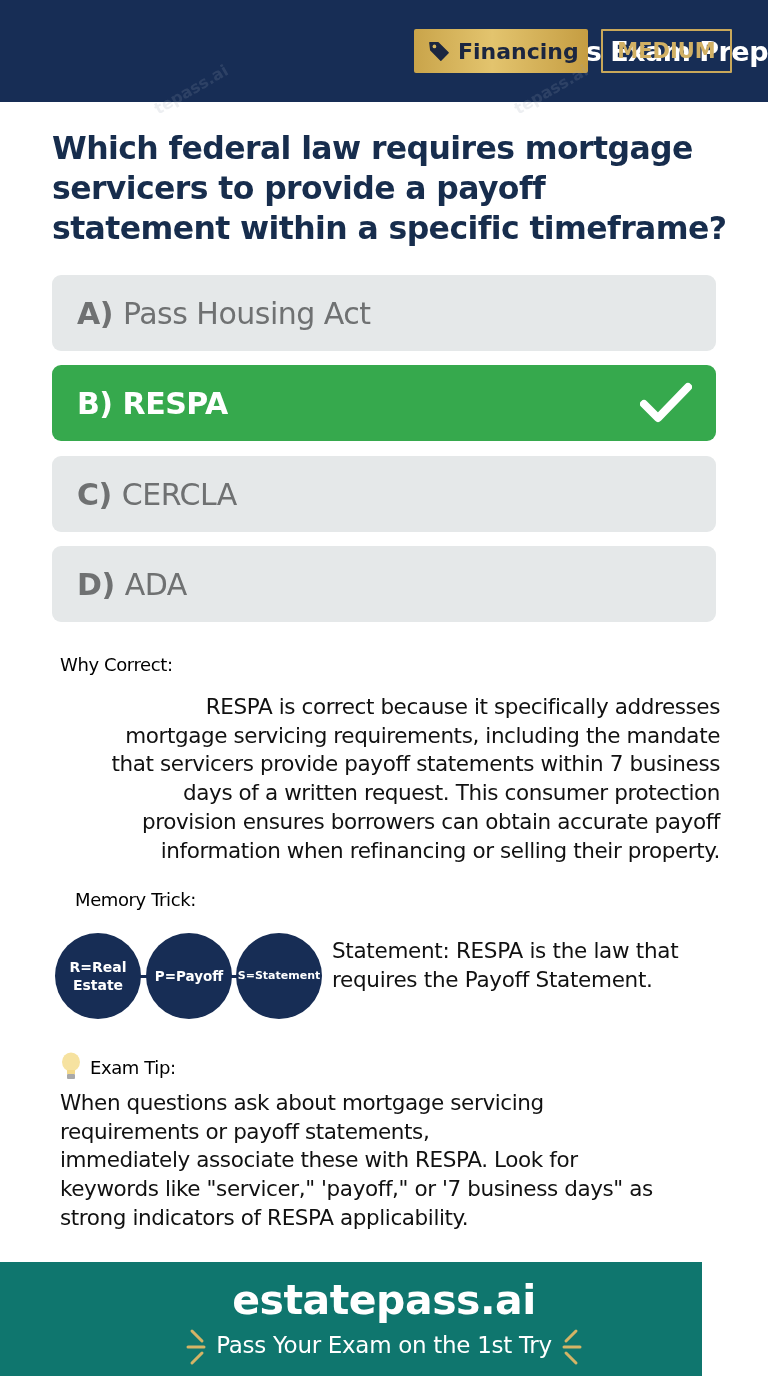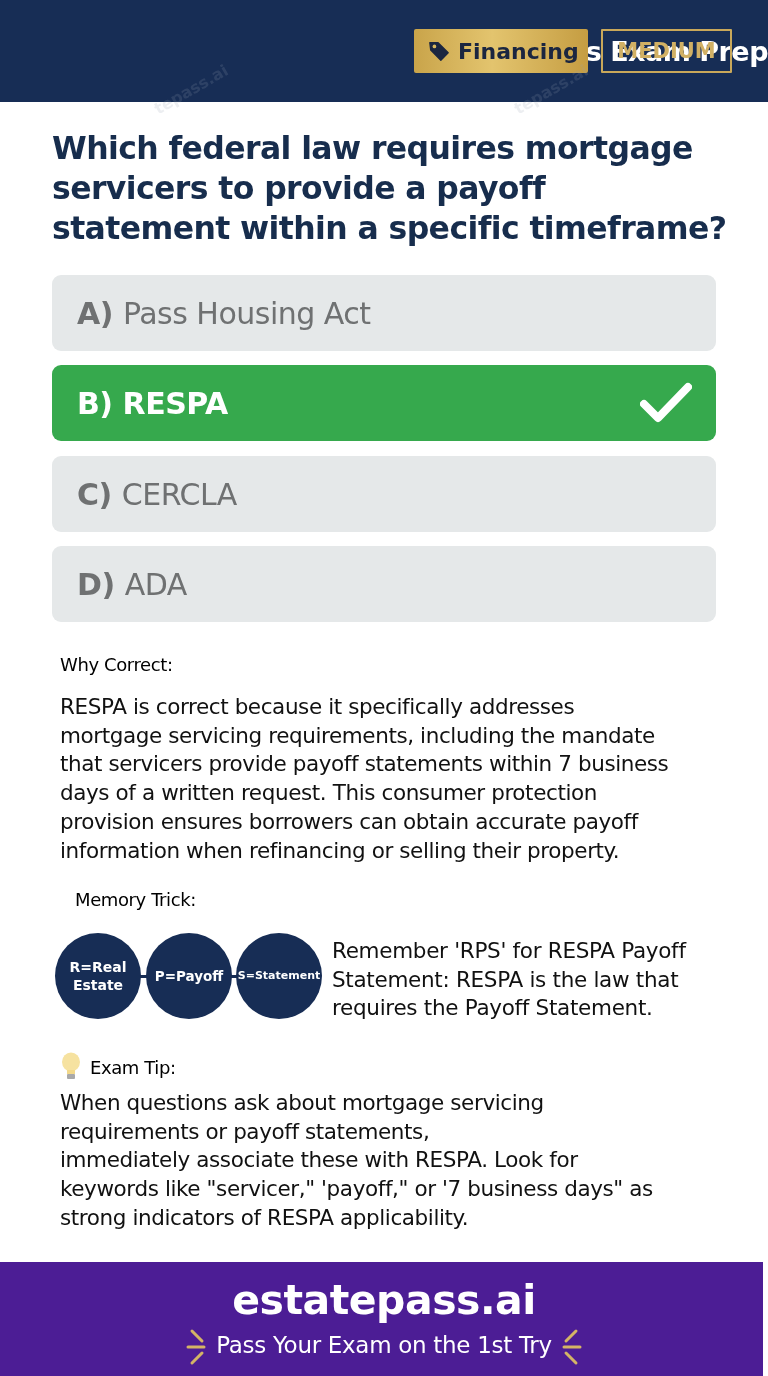--- a/index.html
+++ b/index.html
@@ -76,22 +76,22 @@
     background: #172d55; color: #fff; font-weight: bold;
     display: flex; align-items: center; justify-content: center; text-align: center;
     font-family: "DejaVu Sans", sans-serif; line-height: 18px;
   }
   .mnemonic-text {
     position: absolute; left: 332px; top: 937px; width: 400px;
     font-size: 21.5px; line-height: 28.7px; color: #111;
     font-family: "DejaVu Sans", sans-serif; letter-spacing: -0.3px;
   }
   .footer {
-    position: absolute; left: 0; top: 1262px; width: 763px; height: 114px;
-    background: #4c1d95;
+    position: absolute; left: 0; top: 1262px; width: 702px; height: 114px;
+    background: #0f766e;
   }
   .footer .brand {
     position: absolute; left: 0; top: 14px; width: 768px; text-align: center;
     color: #fff; font-weight: bold; font-size: 41px;
     font-family: "DejaVu Sans", sans-serif; letter-spacing: -0.5px;
   }
   .footer .tagline {
     position: absolute; left: 0; top: 70px; width: 768px; text-align: center;
     color: #fff; font-size: 23px;
     font-family: "DejaVu Sans", sans-serif; letter-spacing: -0.3px;
@@ -139,21 +139,21 @@
 <div class="option" style="top:456px;">
   <span class="letter">C)</span>
   <span>CERCLA</span>
 </div>
 <div class="option" style="top:546px;">
   <span class="letter">D)</span>
   <span>ADA</span>
 </div>
 
 <div class="section-title" style="top:654px;">Why Correct:</div>
-<div class="section-body" style="top:693px;">
+<div class="section-body" style="top:693px;text-align:right;">
   <div>RESPA is correct because it specifically addresses</div>
   <div>mortgage servicing requirements, including the mandate</div>
   <div>that servicers provide payoff statements within 7 business</div>
   <div>days of a written request. This consumer protection</div>
   <div>provision ensures borrowers can obtain accurate payoff</div>
   <div>information when refinancing or selling their property.</div>
 </div>
 
 <div class="section-title" style="top:889px;margin-left:15px;">Memory Trick:</div>
 <div class="mnemonic">
@@ -165,21 +165,20 @@
     </div>
   </div>
   <div class="circle" style="left:91px; font-size:13.5px;">
     <span>P=Payoff</span>
   </div>
   <div class="circle" style="left:181px; font-size:11px;">
     <span>S=Statement</span>
   </div>
 </div>
 <div class="mnemonic-text">
-  <div>Remember 'RPS' for RESPA Payoff</div>
   <div>Statement: RESPA is the law that</div>
   <div>requires the Payoff Statement.</div>
 </div>
 
 <div class="section-title" style="top:1052px; display:flex; align-items:center; gap:8px;">
   <svg width="22" height="30" viewBox="0 0 22 30">
     <ellipse cx="11" cy="10" rx="9" ry="9.5" fill="#f6e2a0"></ellipse>
     <rect x="7" y="18" width="8" height="4" fill="#f3d98a"></rect>
     <rect x="7" y="22" width="8" height="5" rx="1" fill="#a9a9a9"></rect>
   </svg>

